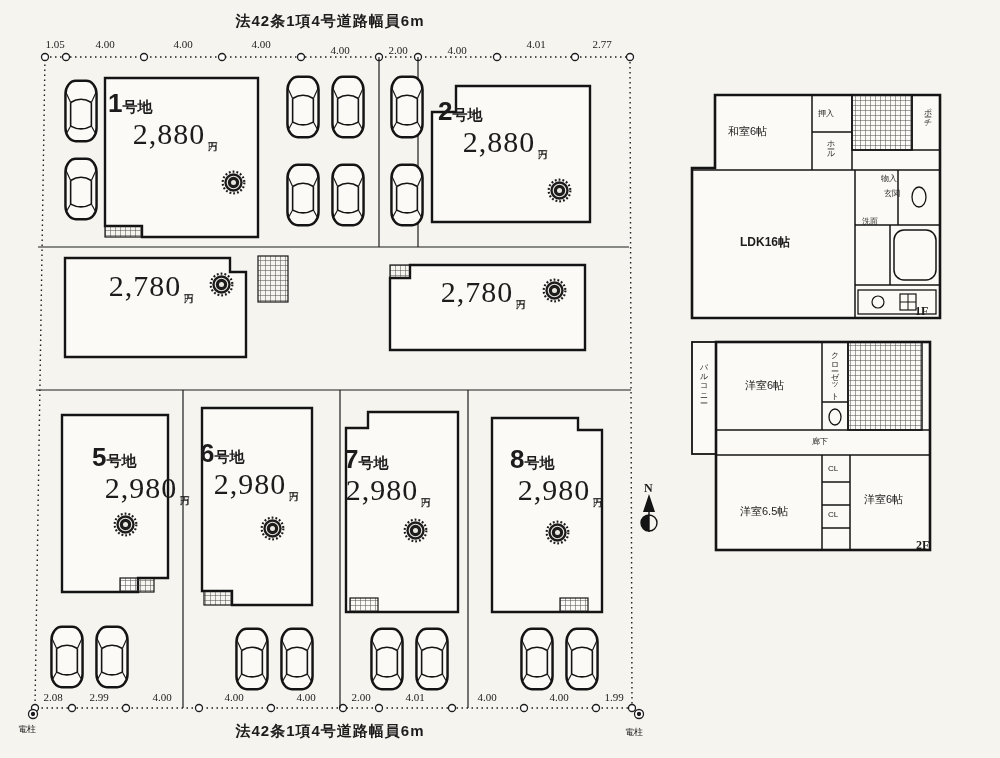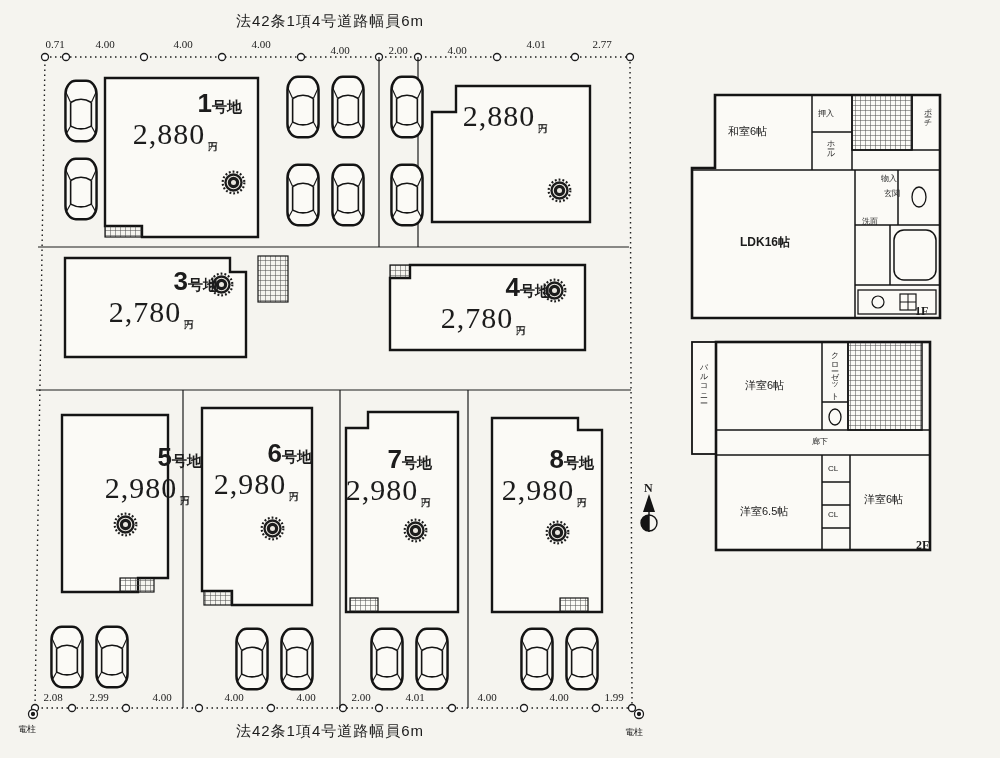--- a/index.html
+++ b/index.html
@@ -3,24 +3,24 @@
 <meta charset="utf-8">
 <style>
   html,body{margin:0;padding:0;background:#e9e8e4;}
   .canvas{
     position:relative;width:1000px;height:758px;margin:0 auto;
     background:#f5f4ef;overflow:hidden;
     font-family:"Liberation Sans", sans-serif;color:#1c1c1c;
   }
   .bg{position:absolute;left:0;top:0;z-index:0;}
   .label{position:absolute;z-index:2;white-space:nowrap;}
-  .road{font-size:15px;font-weight:400;letter-spacing:1px;text-align:center;width:260px;
+  .road{font-size:15px;font-weight:700;letter-spacing:1px;text-align:center;width:260px;
         font-family:"Liberation Sans", sans-serif;}
   .meas{font-size:11px;font-family:"Liberation Serif", serif;transform:translateX(-50%);}
-  .lot{position:absolute;z-index:2;text-align:right;}
+  .lot{position:absolute;z-index:2;text-align:left;}
   .lot-name-row{line-height:1;}
   .lot-number{font-size:26px;font-weight:700;font-family:"Liberation Sans", sans-serif;}
   .lot-suffix{font-size:15px;font-weight:700;font-family:"Liberation Sans", sans-serif;}
   .lot-price-row{display:flex;justify-content:center;align-items:center;margin-top:3px;}
   .lot-price{font-size:30px;font-family:"Liberation Serif", serif;letter-spacing:1px;line-height:1;}
   .lot-unit{writing-mode:vertical-rl;text-orientation:upright;font-size:10px;line-height:1;margin-left:2px;}
   .rlabel{position:absolute;z-index:2;font-size:10px;white-space:nowrap;
           font-family:"Liberation Sans", sans-serif;}
   .vtext{writing-mode:vertical-rl;text-orientation:upright;letter-spacing:1px;}
   .small{font-size:8px;}
@@ -202,21 +202,21 @@
       <line x1="649" y1="498" x2="649" y2="532" stroke="#141414" stroke-width="1.4"></line>
       <path d="M649 494 L643 512 L655 512 Z" fill="#141414"></path>
       <circle cx="649" cy="523" r="8" fill="none" stroke="#141414" stroke-width="1.4"></circle>
       <path d="M649 515 A8 8 0 0 0 649 531 Z" fill="#141414"></path>
     </g>
   </svg>
 
   <div class="label road" style="left:200px;top:12px;">法42条1項4号道路幅員6m</div>
   <div class="label road" style="left:200px;top:722px;">法42条1項4号道路幅員6m</div>
 
-  <span class="label meas" style="left:55px;top:38px;">0.71</span>
+  <span class="label meas" style="left:55px;top:38px;">1.05</span>
   <span class="label meas" style="left:105px;top:38px;">4.00</span>
   <span class="label meas" style="left:183px;top:38px;">4.00</span>
   <span class="label meas" style="left:261px;top:38px;">4.00</span>
   <span class="label meas" style="left:340px;top:44px;">4.00</span>
   <span class="label meas" style="left:398px;top:44px;">2.00</span>
   <span class="label meas" style="left:457px;top:44px;">4.00</span>
   <span class="label meas" style="left:536px;top:38px;">4.01</span>
   <span class="label meas" style="left:602px;top:38px;">2.77</span>
 
   <span class="label meas" style="left:53px;top:691px;">2.08</span>
@@ -234,34 +234,33 @@
   <span class="label pole" style="left:625px;top:726px;">電柱</span>
 
   <div class="lot" style="left:108px;top:90px;width:134px;">
     <div class="lot-name-row"><span class="lot-number">1</span><span class="lot-suffix">号地</span></div>
     <div class="lot-price-row">
         <span class="lot-price">2,880</span>
         <span class="lot-unit">万円</span>
       </div>
   </div>
   <div class="lot" style="left:438px;top:98px;width:134px;">
+    <div class="lot-name-row"><span class="lot-number">2</span><span class="lot-suffix">号地</span></div>
     <div class="lot-price-row">
         <span class="lot-price">2,880</span>
         <span class="lot-unit">万円</span>
       </div>
   </div>
   <div class="lot" style="left:84px;top:268px;width:134px;">
-    <div class="lot-name-row"><span class="lot-number">3</span><span class="lot-suffix">号地</span></div>
     <div class="lot-price-row">
         <span class="lot-price">2,780</span>
         <span class="lot-unit">万円</span>
       </div>
   </div>
   <div class="lot" style="left:416px;top:274px;width:134px;">
-    <div class="lot-name-row"><span class="lot-number">4</span><span class="lot-suffix">号地</span></div>
     <div class="lot-price-row">
         <span class="lot-price">2,780</span>
         <span class="lot-unit">万円</span>
       </div>
   </div>
   <div class="lot" style="left:60px;top:444px;width:110px;margin-left:32px;">
     <div class="lot-name-row"><span class="lot-number">5</span><span class="lot-suffix">号地</span></div>
     <div class="lot-price-row">
         <span class="lot-price">2,980</span>
         <span class="lot-unit">万円</span>
@@ -274,21 +273,21 @@
         <span class="lot-unit">万円</span>
       </div>
   </div>
   <div class="lot" style="left:344px;top:446px;width:88px;">
     <div class="lot-name-row"><span class="lot-number">7</span><span class="lot-suffix">号地</span></div>
     <div class="lot-price-row">
         <span class="lot-price">2,980</span>
         <span class="lot-unit">万円</span>
       </div>
   </div>
-  <div class="lot" style="left:494px;top:446px;width:100px;">
+  <div class="lot" style="left:510px;top:446px;width:100px;">
     <div class="lot-name-row"><span class="lot-number">8</span><span class="lot-suffix">号地</span></div>
     <div class="lot-price-row">
         <span class="lot-price">2,980</span>
         <span class="lot-unit">万円</span>
       </div>
   </div>
 
   <div class="rlabel mid" style="left:728px;top:124px;">和室6帖</div>
   <div class="rlabel small" style="left:818px;top:108px;">押入</div>
   <div class="rlabel vtext small" style="left:824px;top:134px;">ホール</div>

